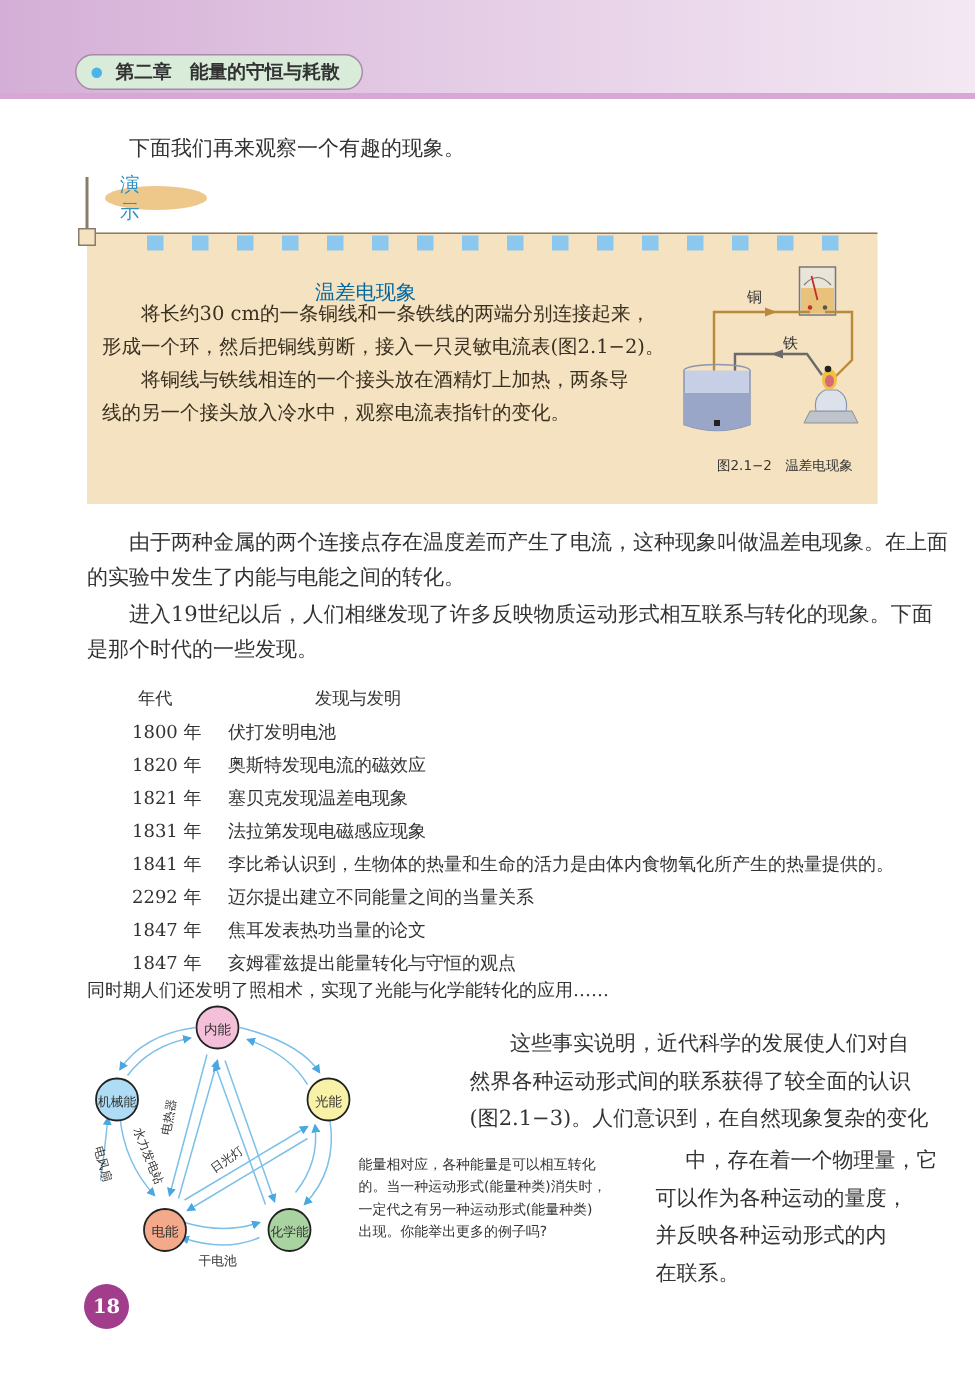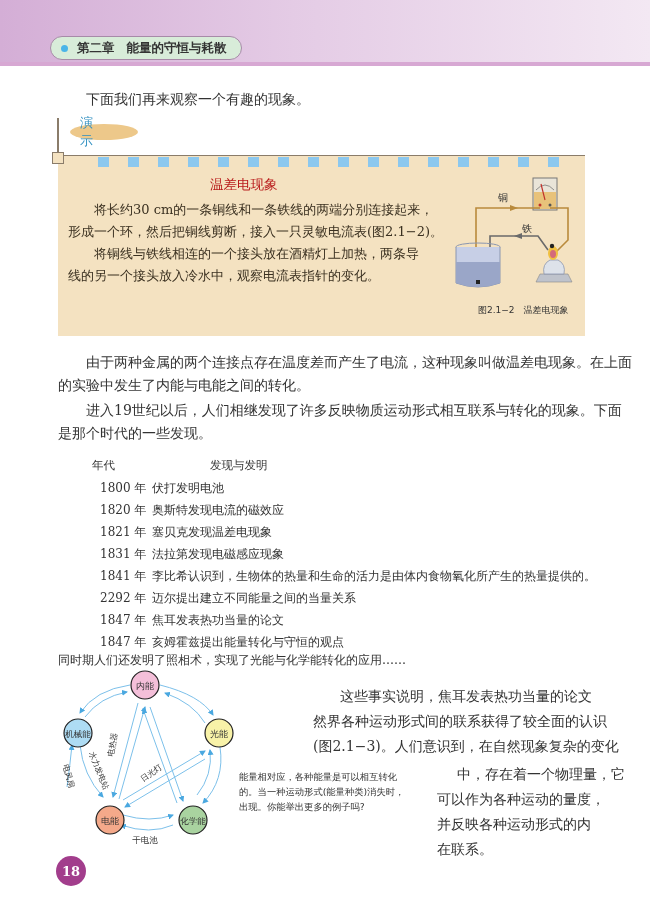--- a/index.html
+++ b/index.html
@@ -19,24 +19,24 @@
 
   .demo-tab { position:absolute; left:70px; top:124px; width:68px; height:16px; border-radius:50%;
     background:#edc88a; font-family:"DejaVu Sans",sans-serif; font-size:13px; color:#2f8fc0;
     display:flex; align-items:center; justify-content:center; letter-spacing:14px; padding-left:10px; box-sizing:border-box; }
   .demo-vline { position:absolute; left:57px; top:118px; width:2px; height:44px; background:#8a7c6a; }
   .demo-box { position:absolute; left:58px; top:155px; width:527px; height:180px; background:#f4e2c1;
     border-top:1px solid #8a7c6a; }
   .demo-corner { position:absolute; left:52px; top:152px; width:10px; height:10px; background:#f4e2c1; border:1px solid #8a7c6a; }
   .sq-row { position:absolute; left:40px; top:1px; display:flex; gap:19px; }
   .sq { width:11px; height:10px; background:#8cc8ee; }
-  .demo-title { position:absolute; left:210px; top:176px; font-family:"DejaVu Sans",sans-serif; font-size:13.5px; color:#b91c1c; }
+  .demo-title { position:absolute; left:210px; top:186px; font-family:"DejaVu Sans",sans-serif; font-size:13.5px; color:#0369a1; }
   .demo-text { position:absolute; left:68px; width:390px; font-size:13px; line-height:22.5px; color:#3a3020; }
   .trow { position:absolute; white-space:nowrap; }
-  .tyear { position:absolute; left:12px; width:60px; }
+  .tyear { position:absolute; left:0; width:60px; }
   .tdesc { position:absolute; left:64px; }
   .table-head { font-family:"DejaVu Sans",sans-serif; font-size:11.5px; }
 
   .side-text { position:absolute; font-size:14px; line-height:25px; color:#333; white-space:nowrap; }
   .cap3 { position:absolute; left:239px; top:769px; font-family:"DejaVu Sans",sans-serif; font-size:9.3px; line-height:15px; color:#333; width:180px; }
 
   .page-num { position:absolute; left:56px; top:856px; width:30px; height:30px; border-radius:50%; background:#a23d8c;
     color:#fff; font-size:13px; display:flex; align-items:center; justify-content:center; font-weight:bold; }
 </style>
 </head>
@@ -217,24 +217,25 @@
   <text x="0" y="0" font-size="8" fill="#333" font-family="DejaVu Sans, sans-serif" transform="translate(58,92) rotate(-80)">电热器</text>
   <text x="0" y="0" font-size="8" fill="#333" font-family="DejaVu Sans, sans-serif" transform="translate(34,88) rotate(68)">水力发电站</text>
   <text x="0" y="0" font-size="8" fill="#333" font-family="DejaVu Sans, sans-serif" transform="translate(8,100) rotate(75)">电风扇</text>
   <text x="0" y="0" font-size="8" fill="#333" font-family="DejaVu Sans, sans-serif" transform="translate(88,117) rotate(-35)">日光灯</text>
   <text x="90" y="178" font-size="8.5" text-anchor="middle" fill="#333" font-family="DejaVu Sans, sans-serif">干电池</text>
 </svg>
 
 <div class="cap3">
   <div>能量相对应，各种能量是可以相互转化</div>
   <div>的。当一种运动形式(能量种类)消失时，</div>
+  <div>一定代之有另一种运动形式(能量种类)</div>
   <div>出现。你能举出更多的例子吗?</div>
 </div>
 
-<div class="side-text" style="left:340px; top:684px;">这些事实说明，焦耳发表热功当量的论文</div>
+<div class="side-text" style="left:340px; top:684px;">这些事实说明，近代科学的发展使人们对自</div>
 <div class="side-text" style="left:313px; top:709px;">然界各种运动形式间的联系获得了较全面的认识</div>
 <div class="side-text" style="left:313px; top:734px;">(图2.1−3)。人们意识到，在自然现象复杂的变化</div>
 <div class="side-text" style="left:437px; top:762px;margin-left:20px;">中，存在着一个物理量，它</div>
 <div class="side-text" style="left:437px; top:787px;">可以作为各种运动的量度，</div>
 <div class="side-text" style="left:437px; top:812px;">并反映各种运动形式的内</div>
 <div class="side-text" style="left:437px; top:837px;">在联系。</div>
 
 <div class="page-num">18</div>
 
 </body></html>

